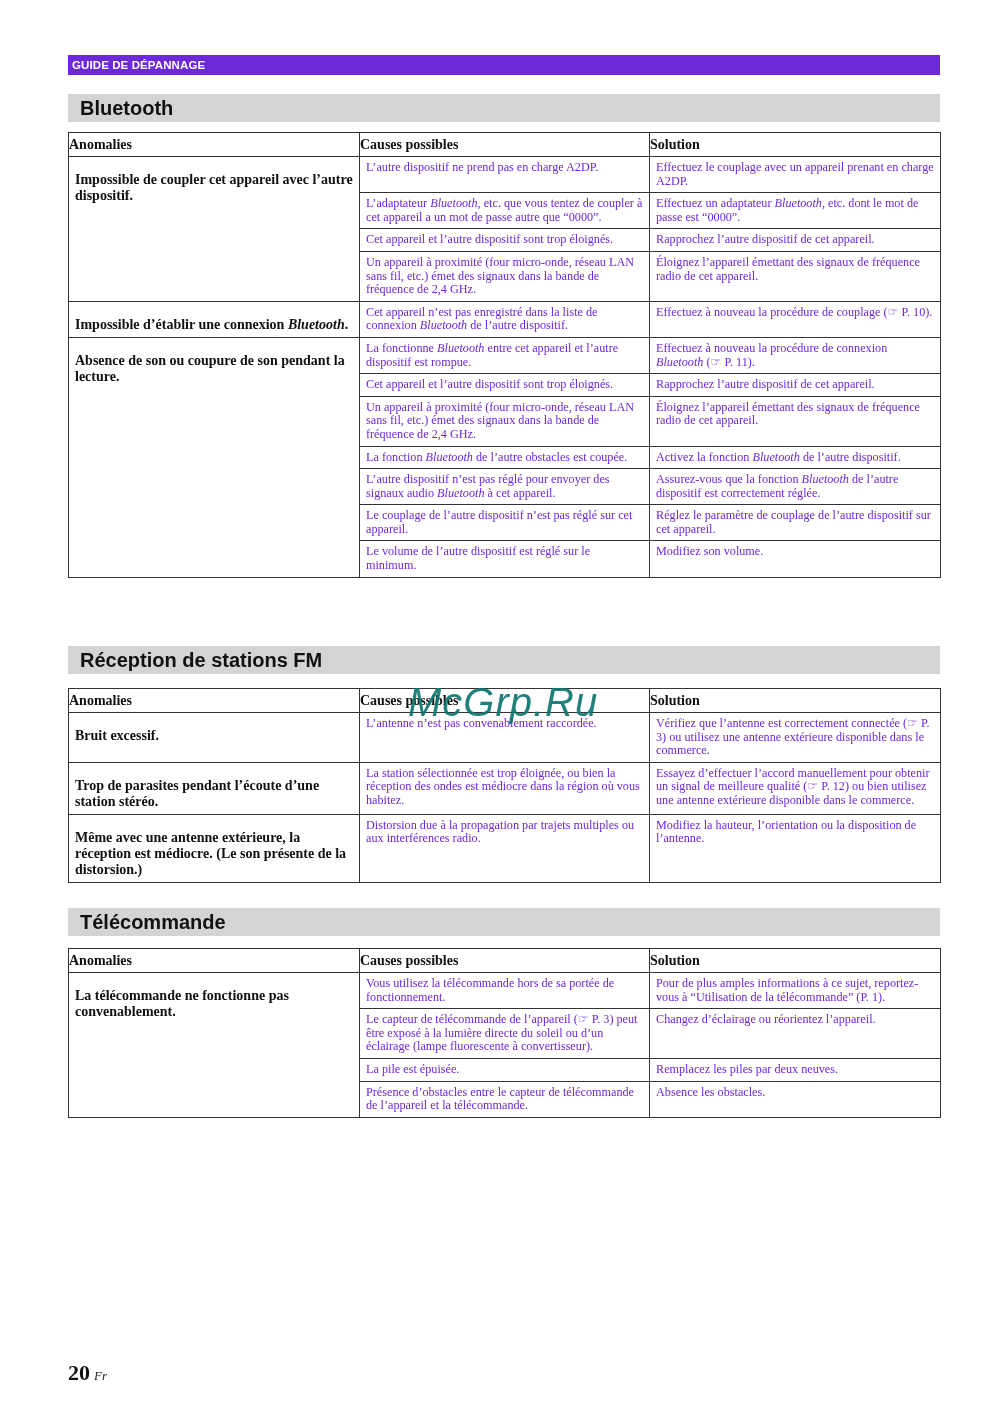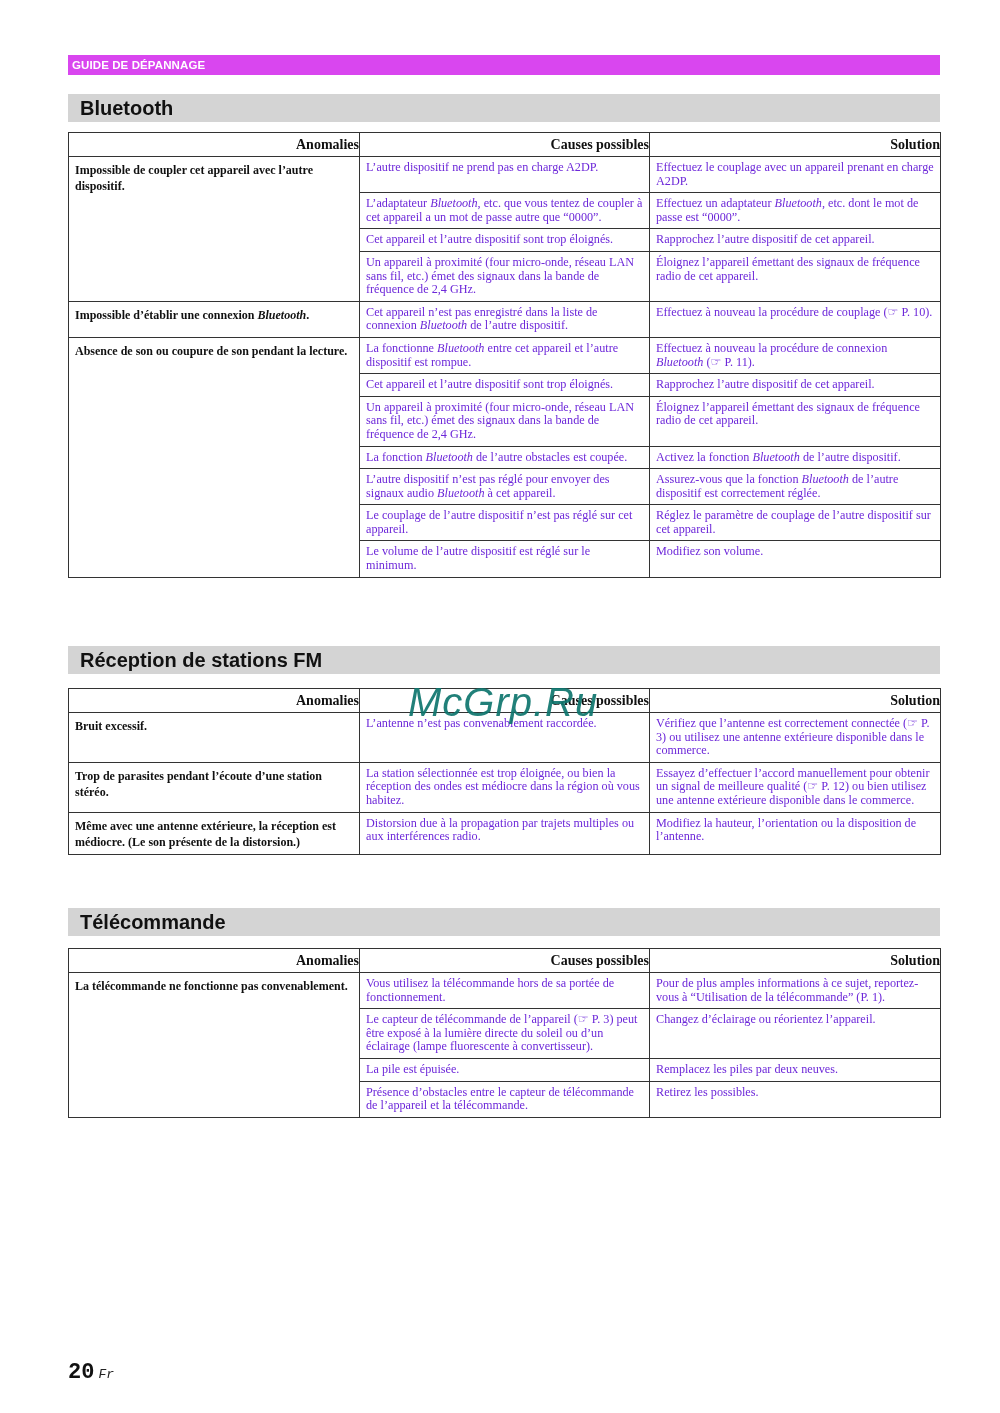--- a/index.html
+++ b/index.html
@@ -1,39 +1,39 @@
 <!DOCTYPE html>
 <html><head>
 <meta charset="utf-8">
 <style>
   * { box-sizing: border-box; }
   html, body { margin: 0; padding: 0; background: #ffffff; }
   body { width: 1000px; height: 1413px; position: relative; overflow: hidden;
          font-family: "Liberation Serif", "DejaVu Serif", serif; color: #222; }
   .top-bar { position: absolute; left: 68px; top: 55px; width: 872px; height: 20px;
-             background: #d946ef; color: #fff; font-family: "Liberation Sans", sans-serif;
+             background: #6d28d9; color: #fff; font-family: "Liberation Sans", sans-serif;
              font-weight: bold; font-size: 11.5px; line-height: 20px; padding-left: 4px; letter-spacing: 0.1px; }
   .section-bar { position: absolute; left: 68px; width: 872px; height: 28px;
                  background: #d4d4d4; font-family: "Liberation Sans", sans-serif;
                  font-weight: bold; font-size: 20px; line-height: 28px; padding-left: 12px; color: #111; }
   table.ts { position: absolute; left: 68px; width: 872px; border-collapse: collapse;
              table-layout: fixed; font-size: 12.2px; line-height: 13.6px; }
   table.ts col.c1 { width: 291px; }
   table.ts col.c2 { width: 290px; }
   table.ts col.c3 { width: 291px; }
   table.ts th { border: 1px solid #333; font-weight: bold; font-size: 14px; height: 24px;
-                text-align: right; padding: 0; color: #111; }
+                text-align: left; padding: 0; color: #111; }
   table.ts td { border: 1px solid #333; vertical-align: top; padding: 4px 6px 4px 6px; }
-  table.ts td.anom { font-weight: bold; font-size: 12px; line-height: 16px; color: #111; padding-top: 5px; }
+  table.ts td.anom { font-weight: bold; font-size: 14px; line-height: 16px; color: #111; padding-top: 15px; }
   table.ts td.cause, table.ts td.sol { color: #6d28d9; }
   .it { font-style: italic; }
   .watermark { position: absolute; left: 408px; top: 680px; color: #0f766e;
                font-family: "Liberation Sans", sans-serif; font-size: 40px; font-style: italic;
                letter-spacing: 1px; pointer-events: none; opacity: 0.92; }
-  .footer-page { position: absolute; left: 68px; top: 1360px; font-family: Liberation Mono, monospace; }
+  .footer-page { position: absolute; left: 68px; top: 1360px; font-family: Liberation Serif, serif; }
   .footer-page .num { font-weight: bold; font-size: 22px; color: #111; }
   .footer-page .lang { font-style: italic; font-size: 13px; margin-left: 4px; color: #222; }
 </style>
 </head>
 <body>
 
 <div class="top-bar">GUIDE DE DÉPANNAGE</div>
 
 <div class="section-bar" style="top:94px">Bluetooth</div>
 <table class="ts" style="top:132px">
@@ -160,21 +160,21 @@
       <tr>
         <td class="cause"><span>Le capteur de télécommande de l’appareil (☞ P. 3) peut être exposé à la lumière directe du soleil ou d’un éclairage (lampe fluorescente à convertisseur).</span></td>
         <td class="sol"><span>Changez d’éclairage ou réorientez l’appareil.</span></td>
       </tr>
       <tr>
         <td class="cause"><span>La pile est épuisée.</span></td>
         <td class="sol"><span>Remplacez les piles par deux neuves.</span></td>
       </tr>
       <tr>
         <td class="cause"><span>Présence d’obstacles entre le capteur de télécommande de l’appareil et la télécommande.</span></td>
-        <td class="sol"><span>Retirez les possibles.</span></td>
+        <td class="sol"><span>Absence les obstacles.</span></td>
       </tr>
     </tbody>
 </table>
 
 <div class="watermark">McGrp.Ru</div>
 
 <div class="footer-page">
   <span class="num">20</span><span class="lang">Fr</span>
 </div>
 

